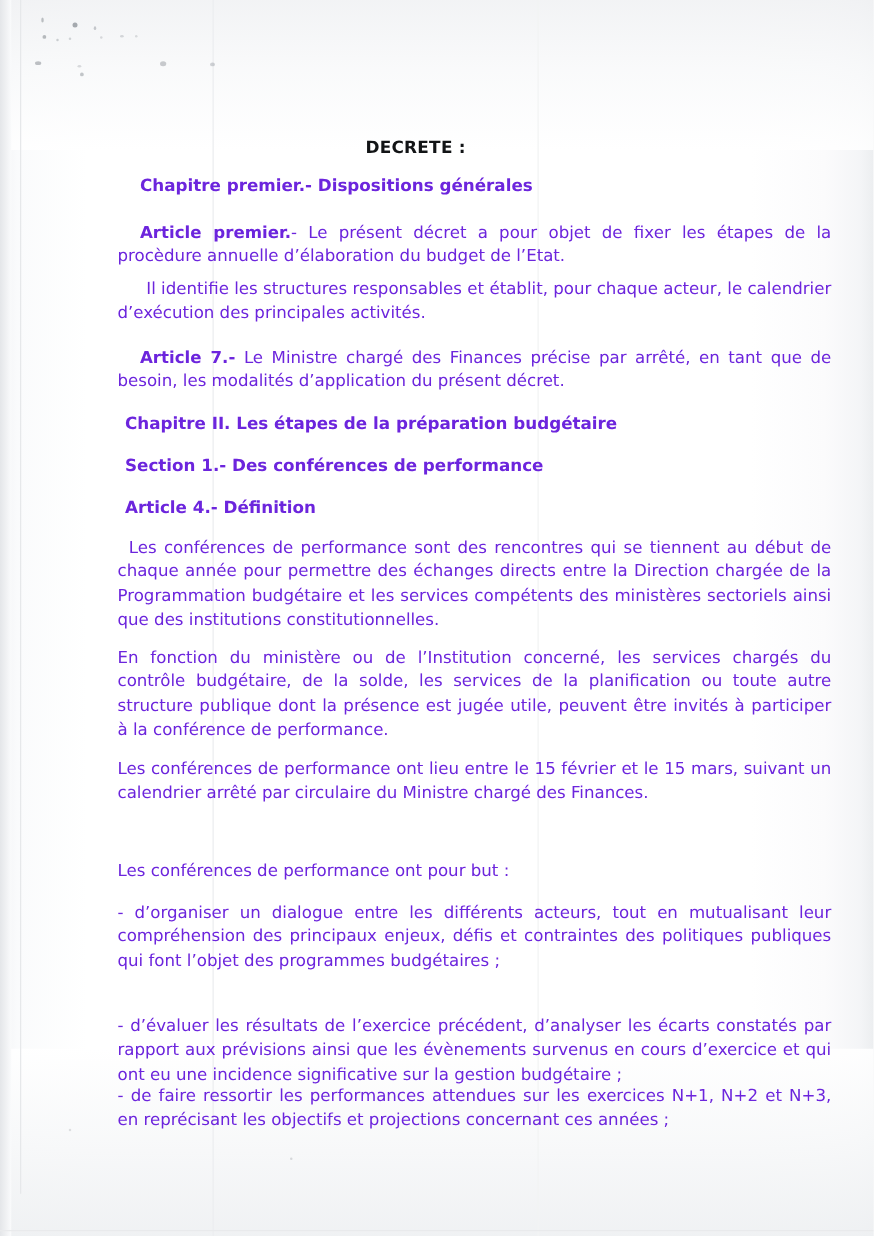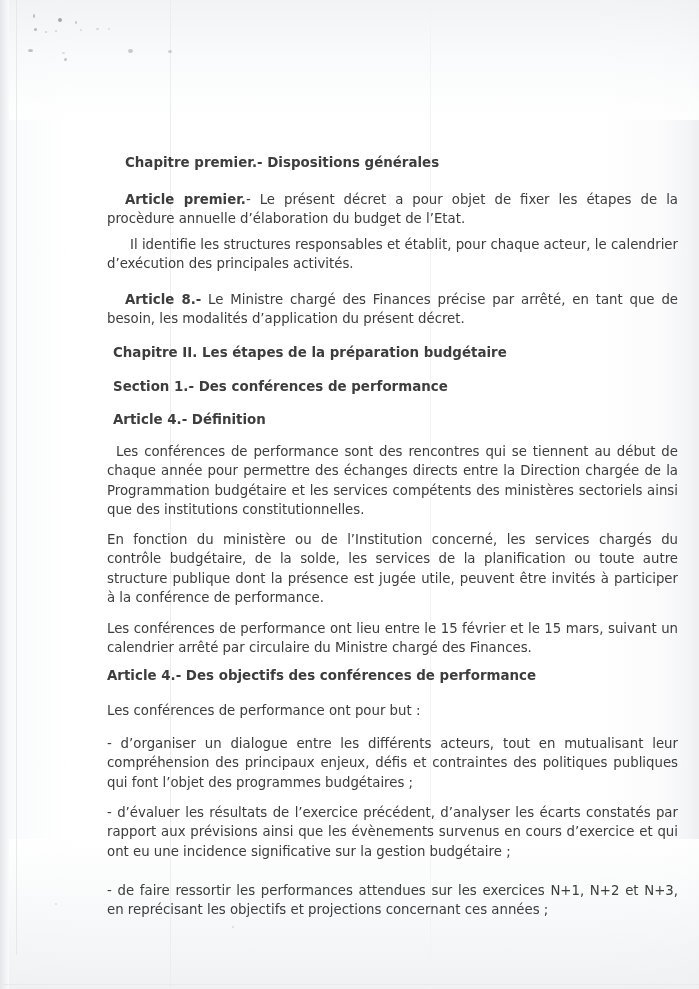--- a/index.html
+++ b/index.html
@@ -99,28 +99,28 @@
     right: 34px;
     top: 110px;
     text-align: center;
     font-weight: bold;
     font-size: 13.5px;
     letter-spacing: .2px;
   }
 
   p.blk {
     position: absolute;
-    margin: 13px;
+    margin: 0;
     left: 94px;
     width: 571px;
     font-size: 13.3px;
     line-height: 19.4px;
     text-align: justify;
     text-justify: inter-word;
-    color: #404040;
+    color: #6d28d9;
   }
 
   p.heading {
     text-align: left;
     font-weight: bold;
     font-size: 13.4px;
   }
 
   p.blk b { font-weight: bold; }
 
@@ -159,45 +159,45 @@
   <div class="speck" style="left:28px;  top:49px;  width:5px; height:3px; opacity:.55;"></div>
   <div class="speck" style="left:62px;  top:52px;  width:3px; height:2px; opacity:.3;"></div>
   <div class="speck" style="left:64px;  top:58px;  width:3px; height:3px; opacity:.5;"></div>
   <div class="speck" style="left:128px; top:49px;  width:5px; height:4px; opacity:.45;"></div>
   <div class="speck" style="left:168px; top:50px;  width:4px; height:3px; opacity:.38;"></div>
   <div class="speck" style="left:232px; top:926px; width:2px; height:2px; opacity:.3;"></div>
   <div class="speck" style="left:55px;  top:903px; width:2px; height:2px; opacity:.25;"></div>
 
   <div class="content">
 
+    <div class="doc-title">DECRETE :</div>
 
     <p class="blk heading ind-head" style="top:140px;">Chapitre premier.- Dispositions générales</p>
 
     <p class="blk ind-para" style="top:222px;">Il identifie les structures responsables et établit, pour chaque acteur, le calendrier d’exécution des principales activités.</p>
 
     <p class="blk ind-head" style="top:177px;"><b>Article premier.</b><span>- Le présent décret a pour objet de fixer les étapes de la procèdure annuelle d’élaboration du budget de l’Etat.</span></p>
 
-    <p class="blk ind-head" style="top:277px;"><b>Article 8.-</b><span> Le Ministre chargé des Finances précise par arrêté, en tant que de besoin, les modalités d’application du présent décret.</span></p>
+    <p class="blk ind-head" style="top:277px;"><b>Article 7.-</b><span> Le Ministre chargé des Finances précise par arrêté, en tant que de besoin, les modalités d’application du présent décret.</span></p>
 
     <p class="blk heading ind-sec" style="top:330px;">Chapitre II. Les étapes de la préparation budgétaire</p>
 
     <p class="blk heading ind-sec" style="top:364px;">Section 1.- Des conférences de performance</p>
 
     <p class="blk heading ind-sec" style="top:397px;">Article 4.- Définition</p>
 
     <p class="blk ind-small" style="top:429px;">Les conférences de performance sont des rencontres qui se tiennent au début de chaque année pour permettre des échanges directs entre la Direction chargée de la Programmation budgétaire et les services compétents des ministères sectoriels ainsi que des institutions constitutionnelles.</p>
 
     <p class="blk" style="top:517px;">En fonction du ministère ou de l’Institution concerné, les services chargés du contrôle budgétaire, de la solde, les services de la planification ou toute autre structure publique dont la présence est jugée utile, peuvent être invités à participer à la conférence de performance.</p>
 
     <p class="blk" style="top:606px;">Les conférences de performance ont lieu entre le 15 février et le 15 mars, suivant un calendrier arrêté par circulaire du Ministre chargé des Finances.</p>
 
-    <p class="blk heading" style="top:653px;">Article 4.- Des objectifs des conférences de performance</p>
 
     <p class="blk" style="top:688px;">Les conférences de performance ont pour but :</p>
 
     <p class="blk" style="top:721px;">- d’organiser un dialogue entre les différents acteurs, tout en mutualisant leur compréhension des principaux enjeux, défis et contraintes des politiques publiques qui font l’objet des programmes budgétaires ;</p>
 
-    <p class="blk" style="top:790px;">- d’évaluer les résultats de l’exercice précédent, d’analyser les écarts constatés par rapport aux prévisions ainsi que les évènements survenus en cours d’exercice et qui ont eu une incidence significative sur la gestion budgétaire ;</p>
+    <p class="blk" style="top:812px;">- d’évaluer les résultats de l’exercice précédent, d’analyser les écarts constatés par rapport aux prévisions ainsi que les évènements survenus en cours d’exercice et qui ont eu une incidence significative sur la gestion budgétaire ;</p>
 
     <p class="blk" style="top:868px;">- de faire ressortir les performances attendues sur les exercices N+1, N+2 et N+3, en reprécisant les objectifs et projections concernant ces années ;</p>
 
   </div>
 </div>
 
 </body></html>

